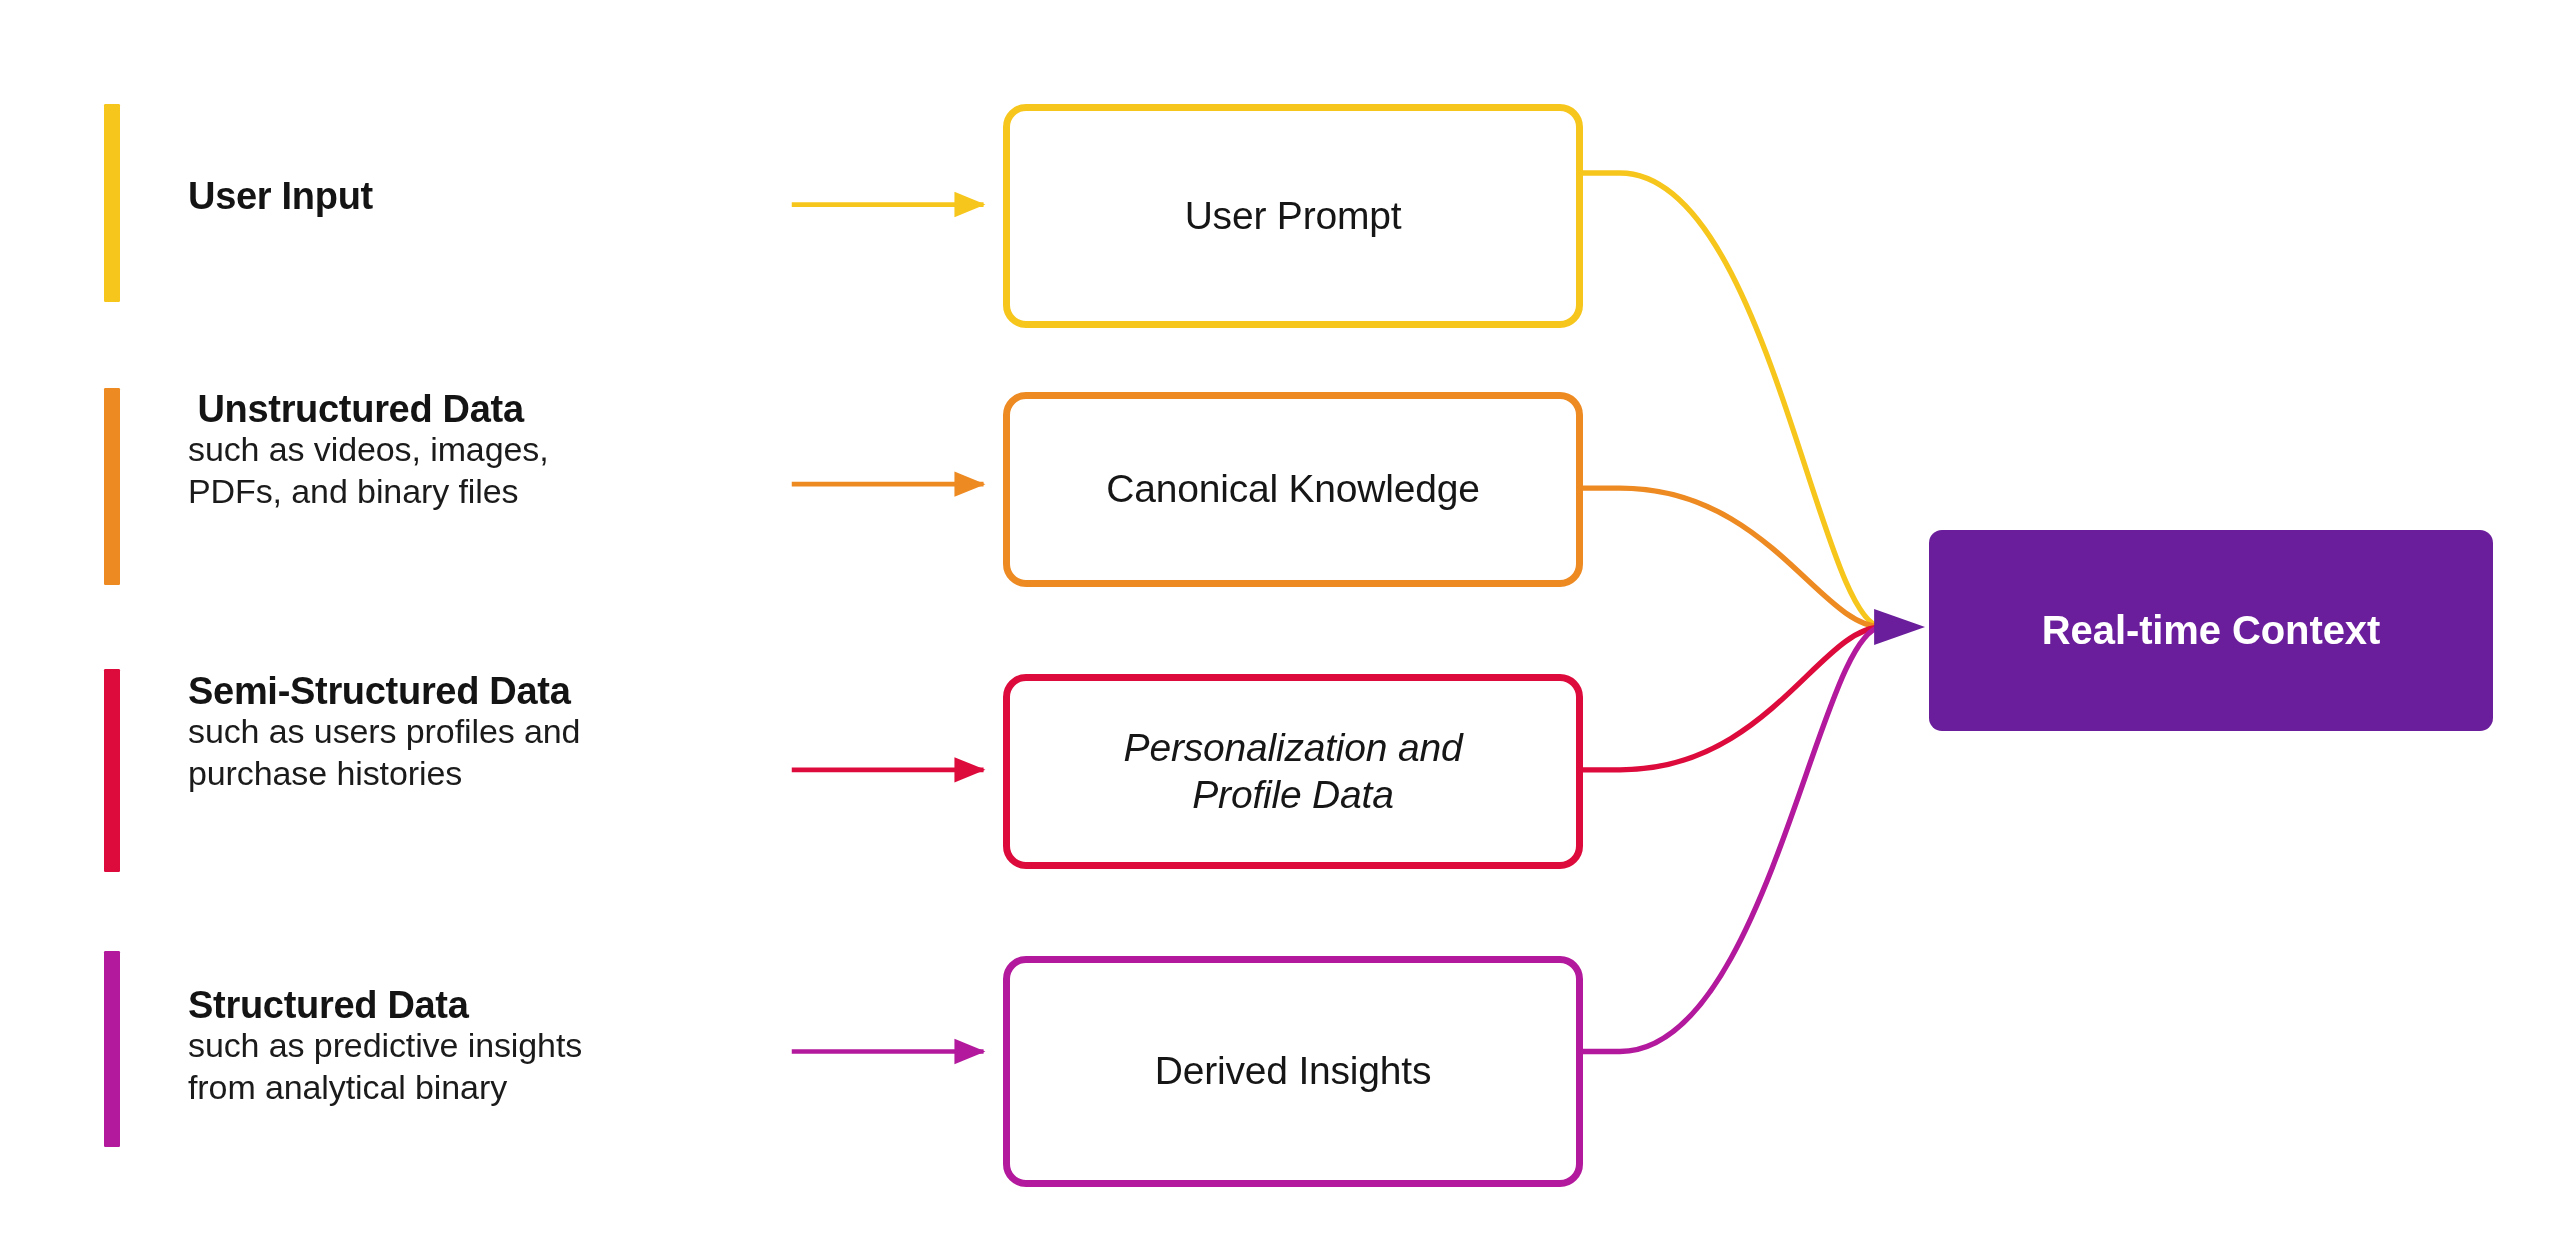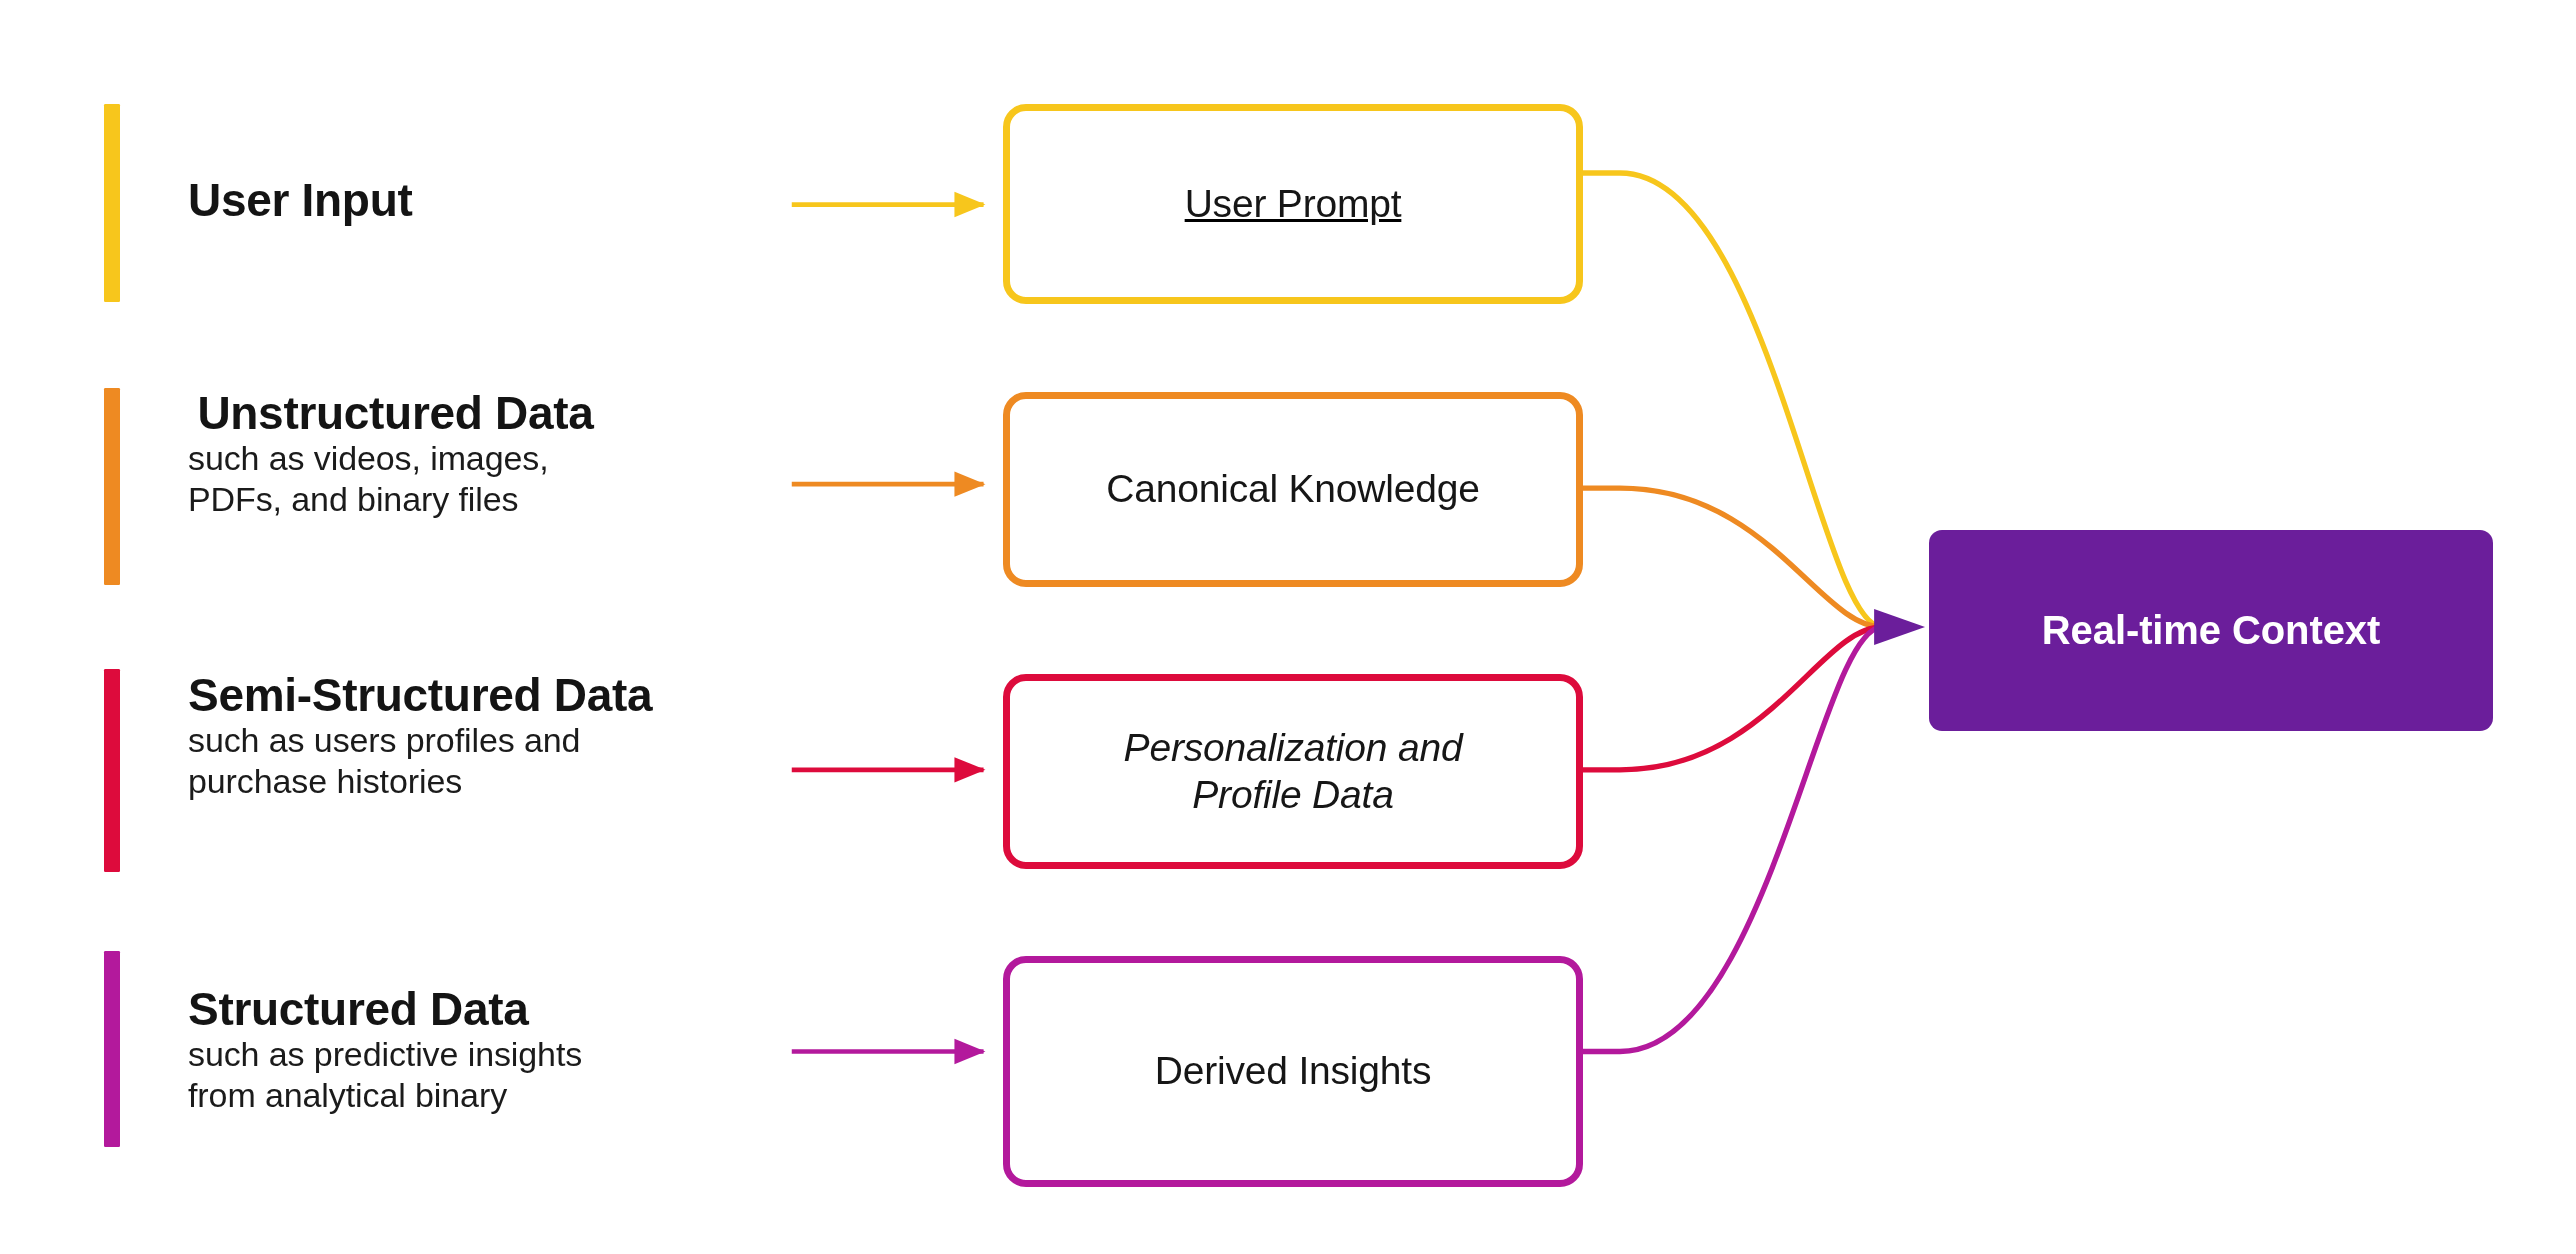--- a/index.html
+++ b/index.html
@@ -26,21 +26,21 @@
   }
 
   
   .label-block {
     position: absolute;
     left: 188px;
   }
   .label-title {
     font-weight: bold;
     color: #141414;
-    font-size: 46px;
+    font-size: 38px;
     line-height: 1.06;
     letter-spacing: -0.3px;
     white-space: nowrap;
   }
   .label-title.indented { padding-left: 9.4px; }
   .label-desc {
     color: #1b1b1b;
     font-size: 34px;
     line-height: 1.22;
     letter-spacing: -0.1px;
@@ -124,21 +124,21 @@
     <div class="label-desc">such as videos, images,</div>
     <div class="label-desc">PDFs, and binary files</div>
   </div>
 
   <div class="label-block" style="top: 957px; margin-top: 28px;">
     <div class="label-title">Structured Data</div>
     <div class="label-desc">such as predictive insights</div>
     <div class="label-desc">from analytical binary</div>
   </div>
 
-  <div class="node-box" style="top: 104px; height: 200px; border-color: rgb(247, 198, 28); text-decoration: underline;">
+  <div class="node-box" style="top: 104px; height: 224px; border-color: rgb(247, 198, 28);">
     <div class="node-label">
       <span>User Prompt</span>
     </div>
   </div>
 
   <div class="node-box" style="top: 392px; height: 195px; border-color: rgb(238, 138, 34); border-radius: 23px;">
     <div class="node-label">
       <span>Canonical Knowledge</span>
     </div>
   </div>

